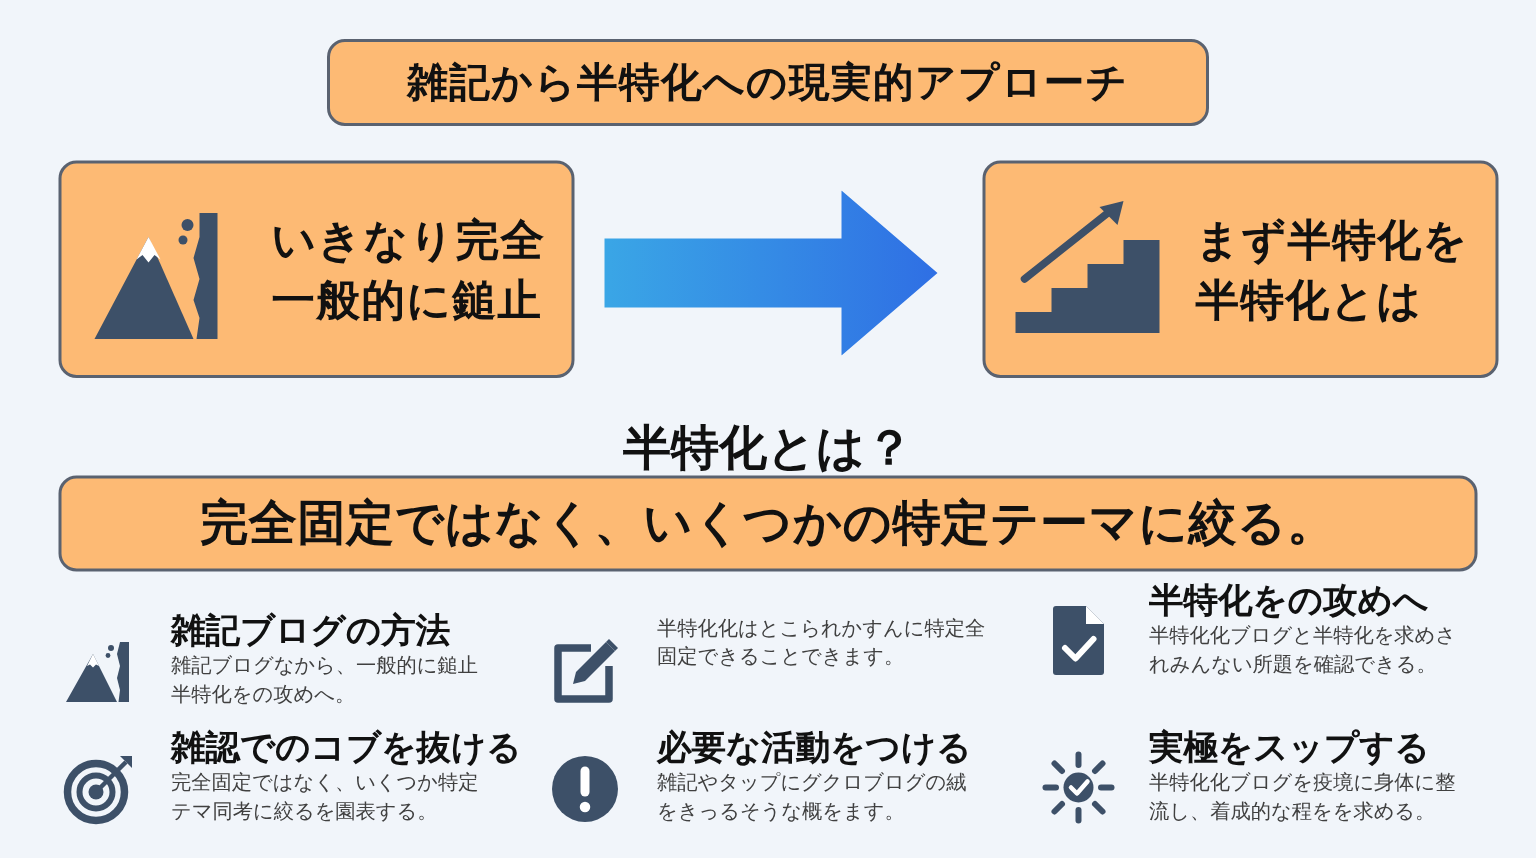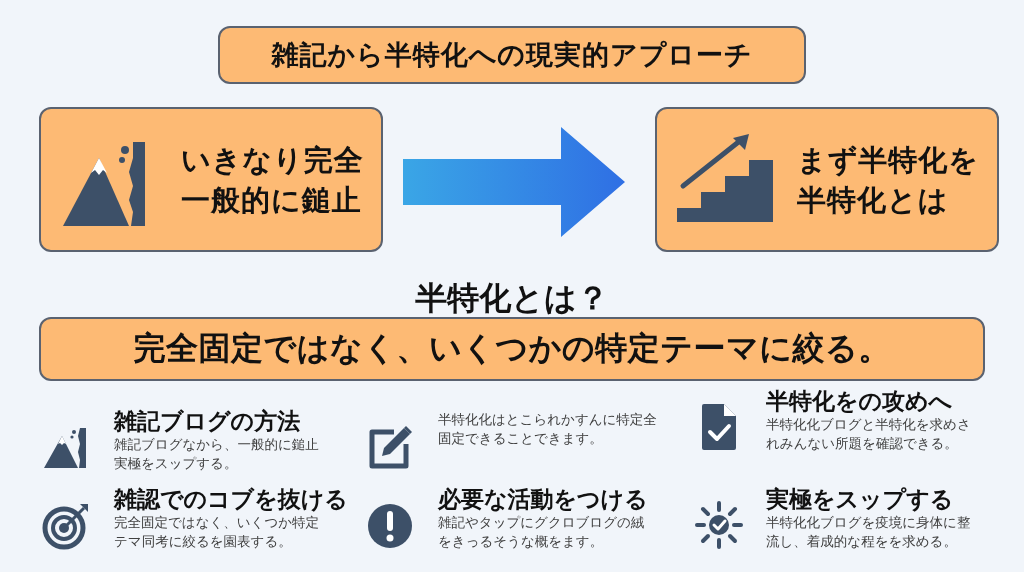--- a/index.html
+++ b/index.html
@@ -113,21 +113,21 @@
     <polygon points="2,46 20,14 36,46" fill="#3d5068"></polygon>
     <polygon points="16,22 20,14 24,22 22,21 20,23 18,21" fill="#ffffff"></polygon>
     <path d="M38,6 L44,6 L44,46 L37,46 L38,38 L36,30 L38,22 L36,14 Z" fill="#3d5068"></path>
     <circle cx="32" cy="10" r="2" fill="#3d5068"></circle>
     <circle cx="30" cy="15" r="1.6" fill="#3d5068"></circle>
   </svg>
   <div class="ftext">
     <div class="ftitle">雑記ブログの方法</div>
     <div class="fdesc">
       <div>雑記ブログなから、一般的に鎚止</div>
-      <div>実極をスップする。</div>
+      <div>半特化をの攻めへ。</div>
     </div>
   </div>
 </div>
 
 <div class="feature f2">
   <svg class="ficon" viewBox="0 0 50 50">
     <path d="M28,10 L6,10 L6,44 L40,44 L40,22" fill="none" stroke="#3d5068" stroke-width="5" stroke-linejoin="round"></path>
     <polygon points="16,34 18,26 38,6 44,12 24,32" fill="#3d5068"></polygon>
     <polygon points="40,4 46,10 44,12 38,6" fill="#3d5068"></polygon>
   </svg>

